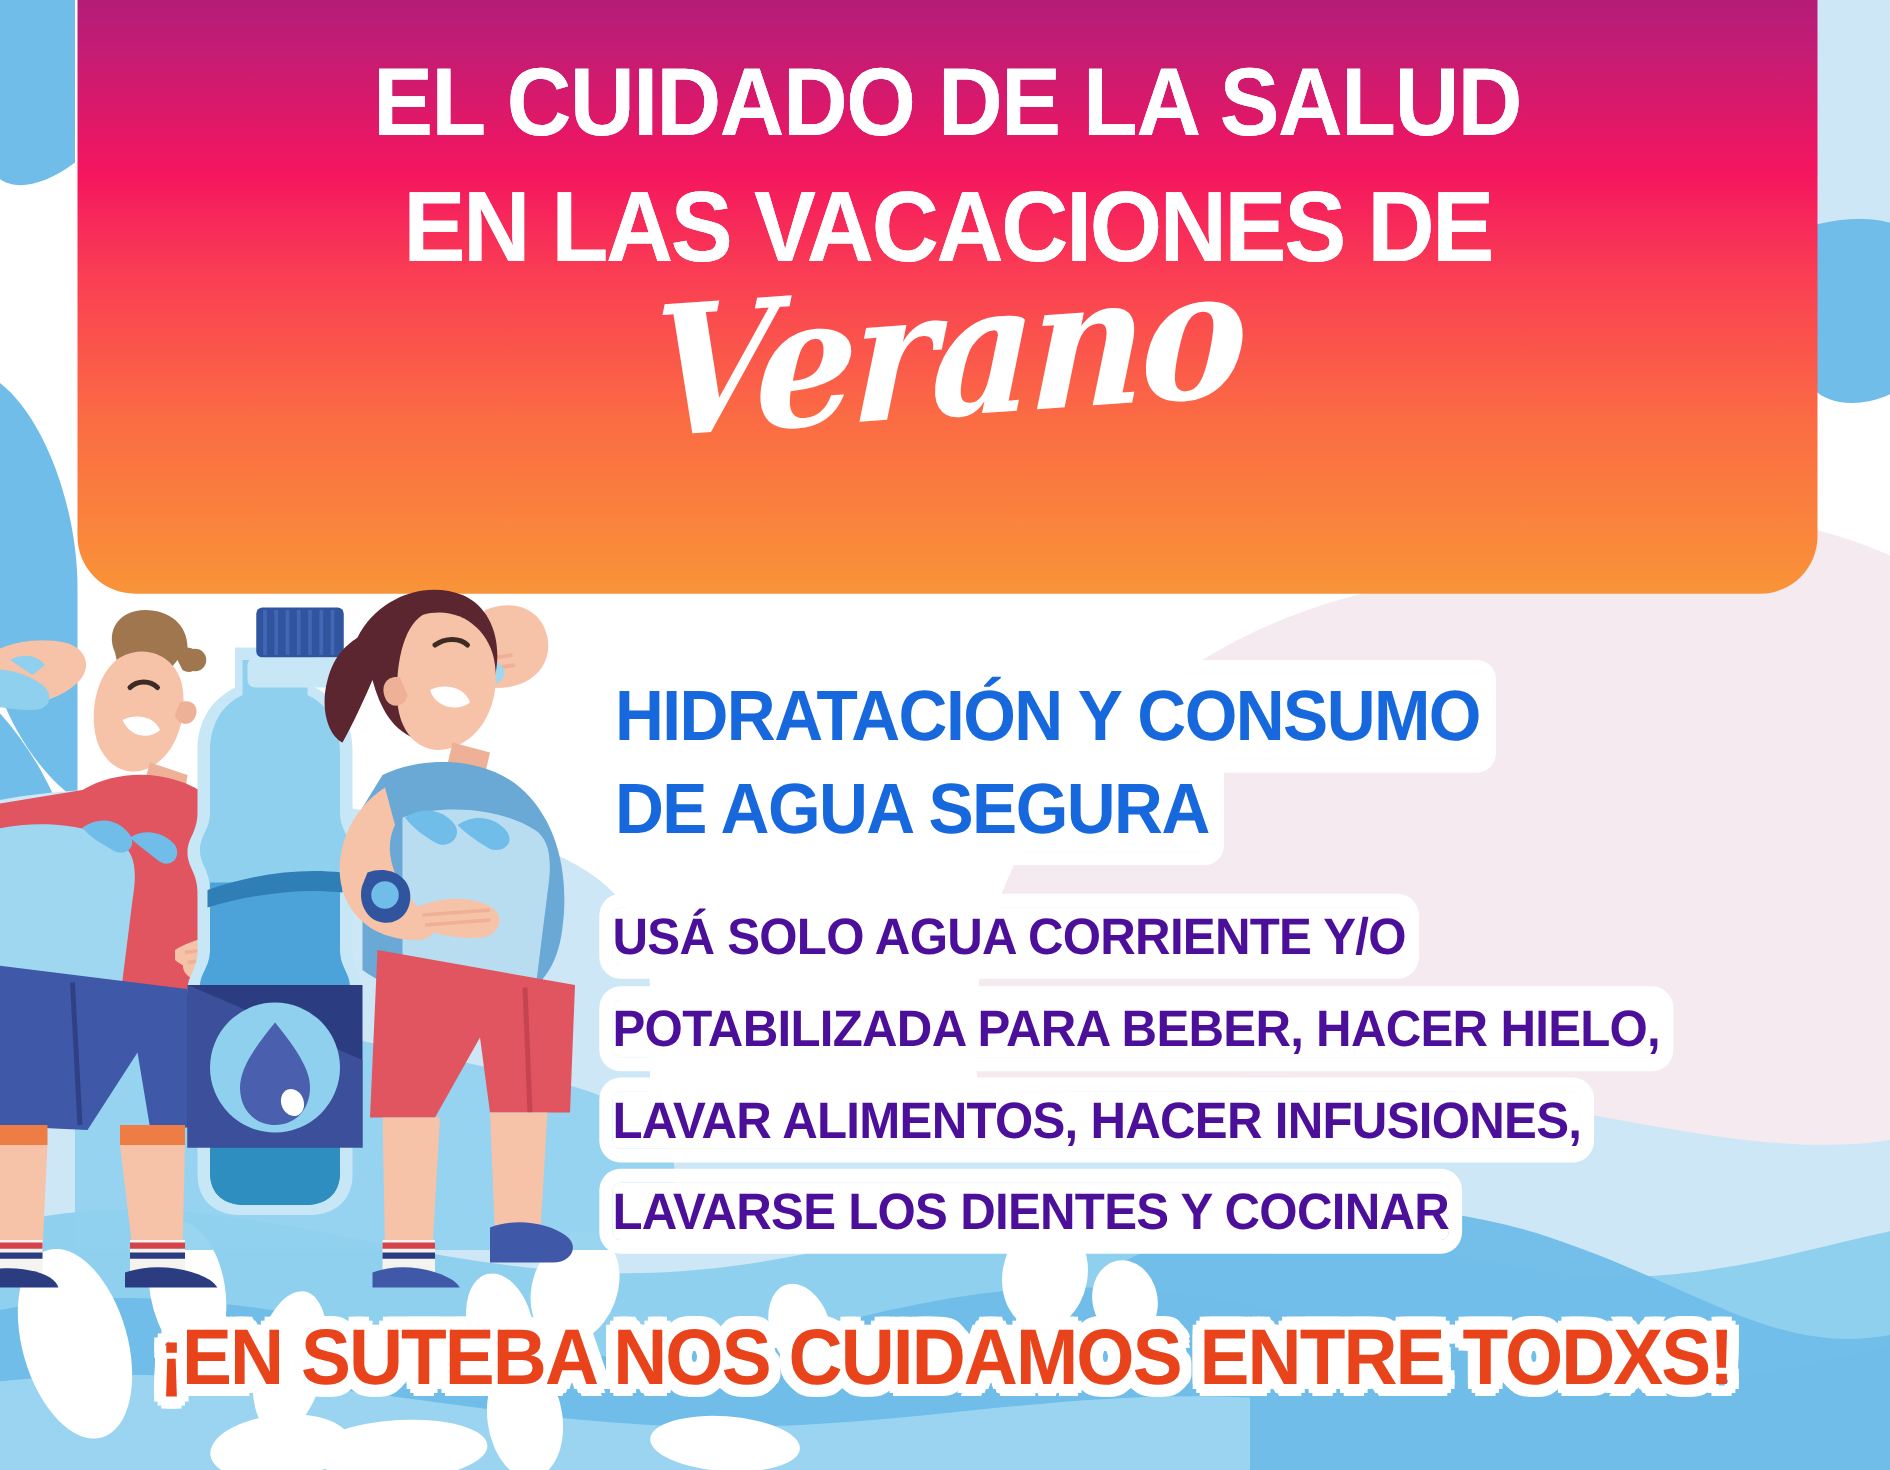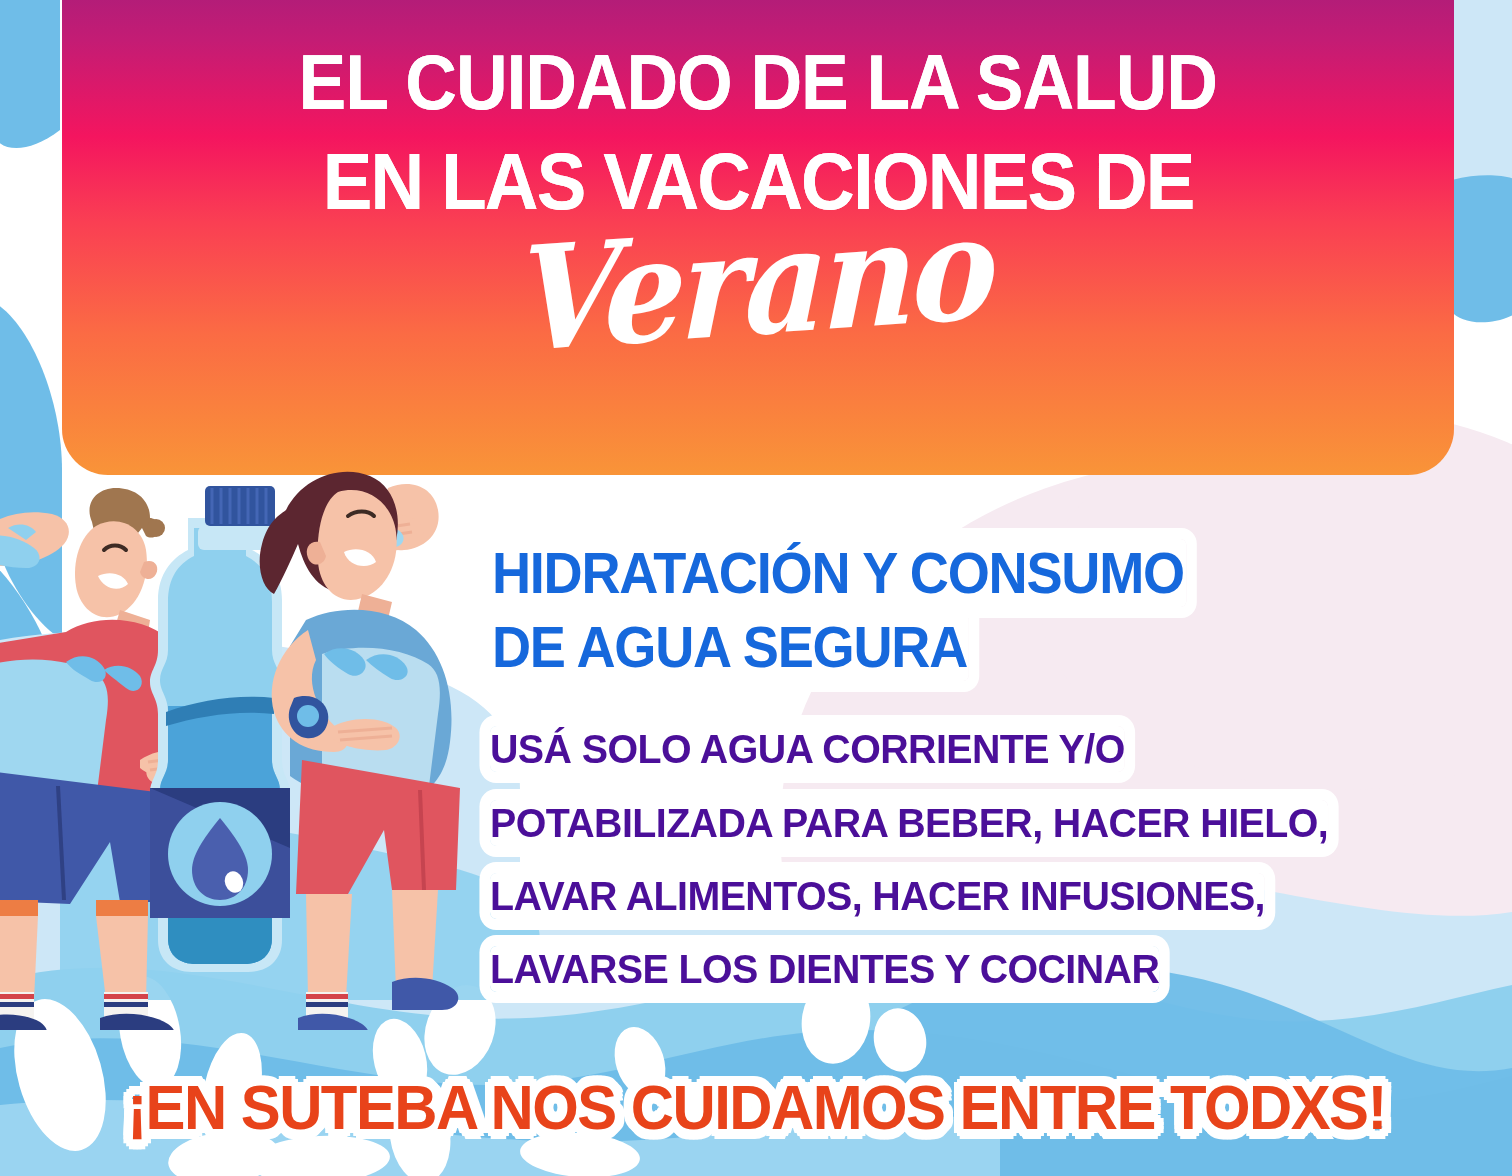--- a/index.html
+++ b/index.html
@@ -129,21 +129,20 @@
   .body-line { display: block; margin-bottom: 7px; }
 
   
   .slogan-wrap {
     position: absolute;
     left: 0;
     top: 1050px;
     width: 1512px;
     text-align: center;
     z-index: 8;
-    margin-top: 21px;
   }
   .slogan {
     display: inline-block;
     font-family: "Liberation Sans", sans-serif;
     font-weight: 700;
     font-size: 63px;
     letter-spacing: -1.6px;
     color: #e8431a;
     transform: scaleX(0.95);
     -webkit-text-stroke: 0px transparent;

